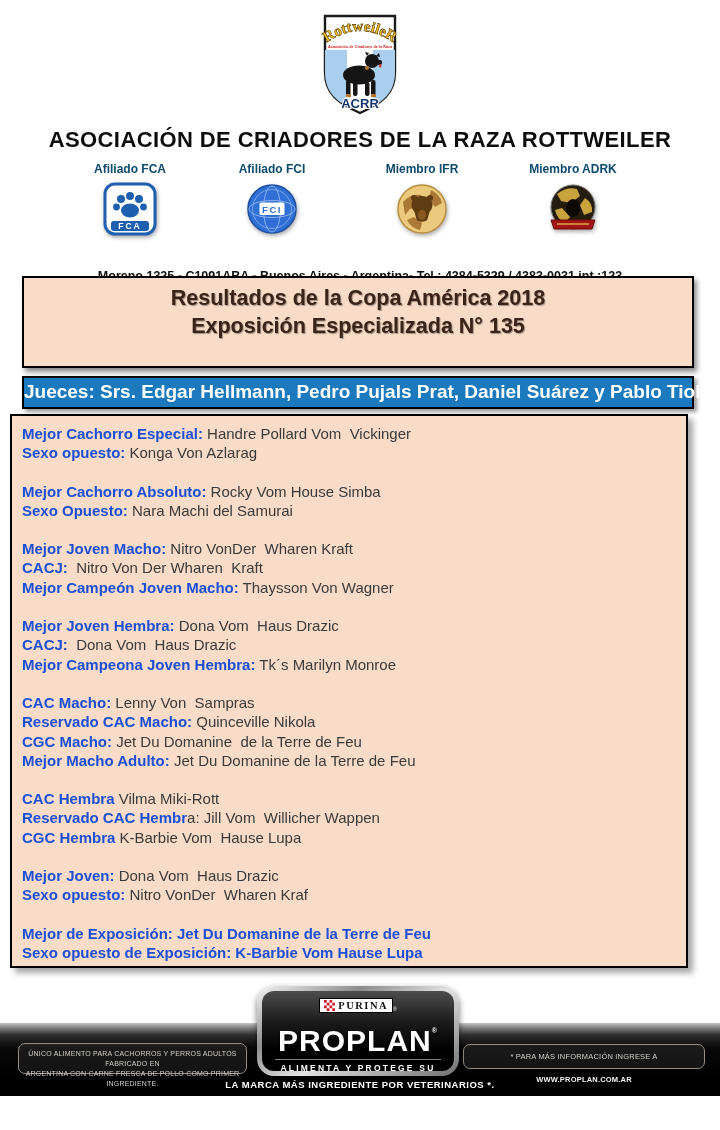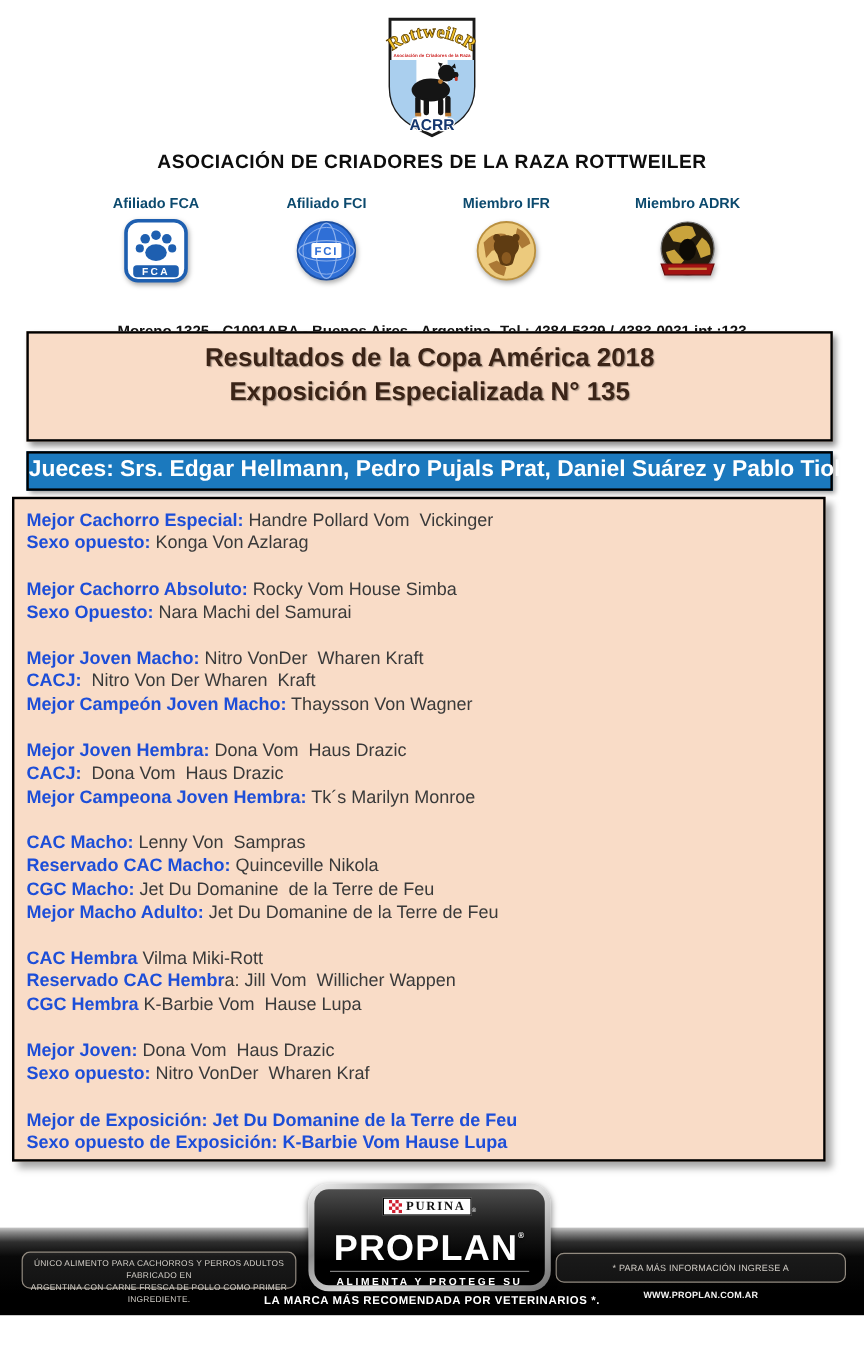--- a/index.html
+++ b/index.html
@@ -6,21 +6,21 @@
   html,body { background:#e9e9e9; }
   .page {
     position:relative; width:720px; height:1130px; margin:0 auto;
     background:#ffffff; overflow:hidden;
     font-family:"Liberation Sans", sans-serif;
   }
   
   .logo-wrap { position:absolute; left:320px; top:12px; width:80px; height:106px; }
   .org-title {
     position:absolute; top:127px; left:0; width:720px; text-align:center;
-    font-size:16px; font-weight:bold; color:#0d0d0d; letter-spacing:0.4px;
+    font-size:22px; font-weight:bold; color:#0d0d0d; letter-spacing:0.4px;
     white-space:nowrap;
   }
   .affil-col { position:absolute; top:162px; width:112px; text-align:center; }
   .affil-col .lbl { font-size:12px; font-weight:bold; color:#0c4a6e; }
   .affil-col .badge { display:inline-block; margin-top:6px; filter:drop-shadow(1px 2px 2px rgba(0,0,0,0.35)); }
   .c1{left:74px} .c2{left:216px} .c3{left:366px} .c4{left:517px}
   .address {
     position:absolute; top:240px; left:0; width:720px; text-align:center;
     font-size:12.5px; font-weight:bold; color:#111; line-height:14.5px;
     white-space:pre-wrap;
@@ -244,15 +244,15 @@
           <span class="purina-txt">PURINA</span>
         </span>
         <span class="reg-small">®</span>
       </div>
       <div class="proplan-word"><span>PROPLAN</span><sup>®</sup></div>
       <div class="badge-divider"></div>
       <div class="badge-tagline">ALIMENTA Y PROTEGE SU SALUD.</div>
     </div>
   </div>
 
-  <div class="brand-slogan">LA MARCA MÁS RECOMENDADA POR VETERINARIOS *.</div>
+  <div class="brand-slogan">LA MARCA MÁS INGREDIENTE POR VETERINARIOS *.</div>
 
 </div>
 
 </body></html>

